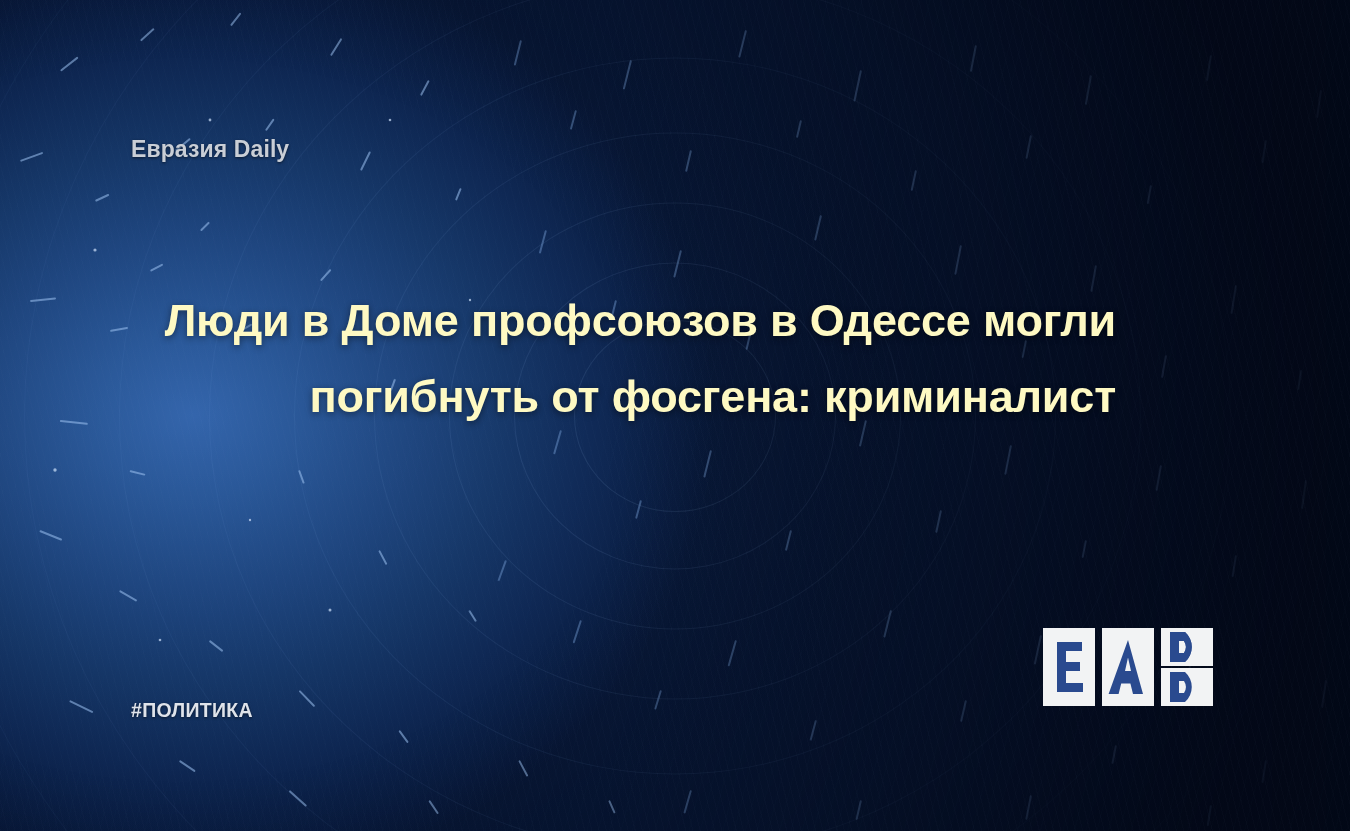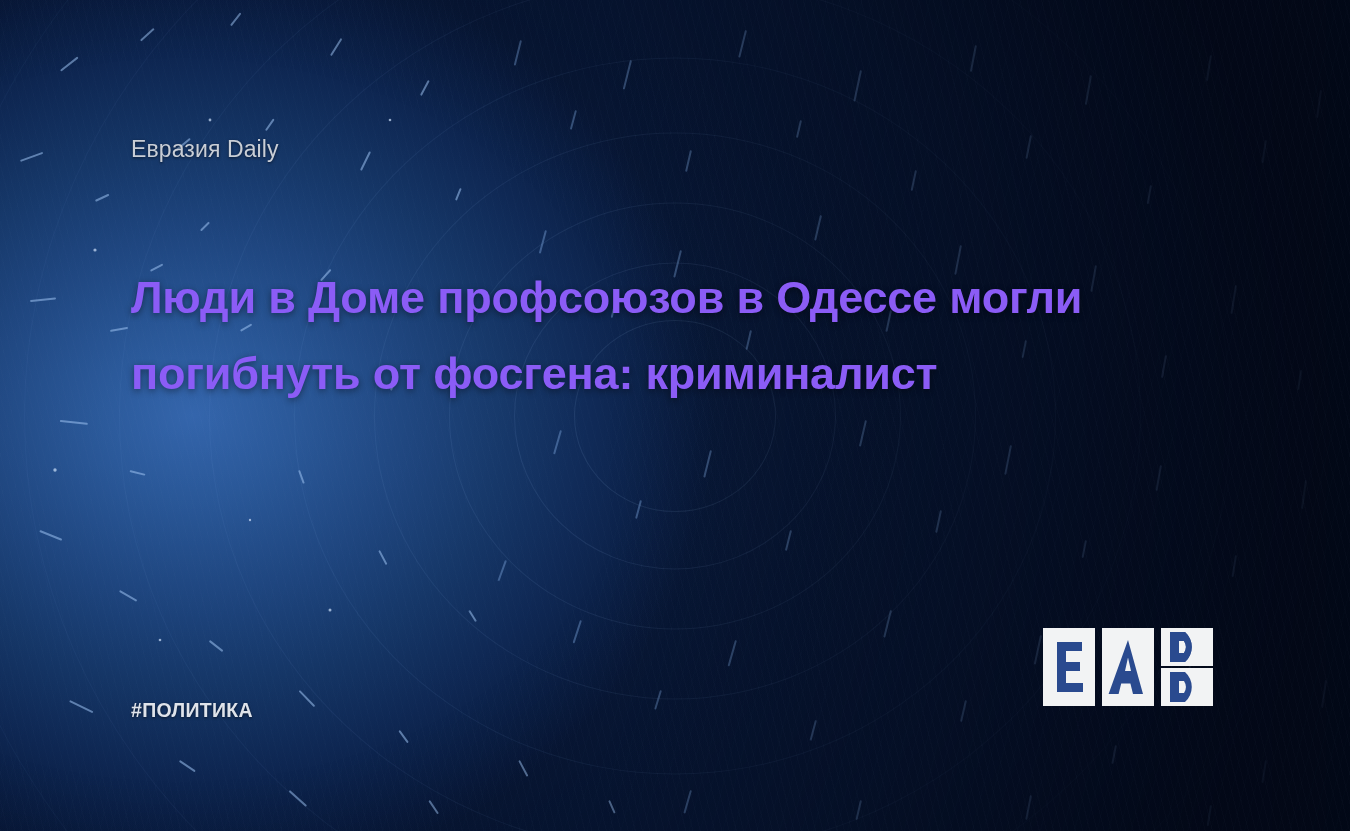--- a/index.html
+++ b/index.html
@@ -72,38 +72,39 @@
   }
 
   
   .content { position: absolute; inset: 0; }
 
   #brand {
     position: absolute;
     left: 131px;
     top: 136px;
     font-size: 23px;
-    font-weight: normal;
+    font-weight: bold;
     color: #c9ced6;
     letter-spacing: .1px;
     white-space: nowrap;
     text-shadow: 0 1px 3px rgba(0,0,0,.55);
   }
 
   #headline {
     position: absolute;
     left: 131px;
-    top: 260px;
+    top: 283px;
     width: 985px;
     font-size: 45px;
     line-height: 76px;
     font-weight: bold;
-    color: #8b5cf6;
+    color: #fef9c3;
     letter-spacing: -0.2px;
     text-shadow: 0 2px 7px rgba(0,0,0,.45);
+    text-align: right;
   }
 
   #tag {
     position: absolute;
     left: 131px;
     top: 679px;
     font-size: 19.5px;
     font-weight: bold;
     color: #dfe3ea;
     letter-spacing: .3px;

